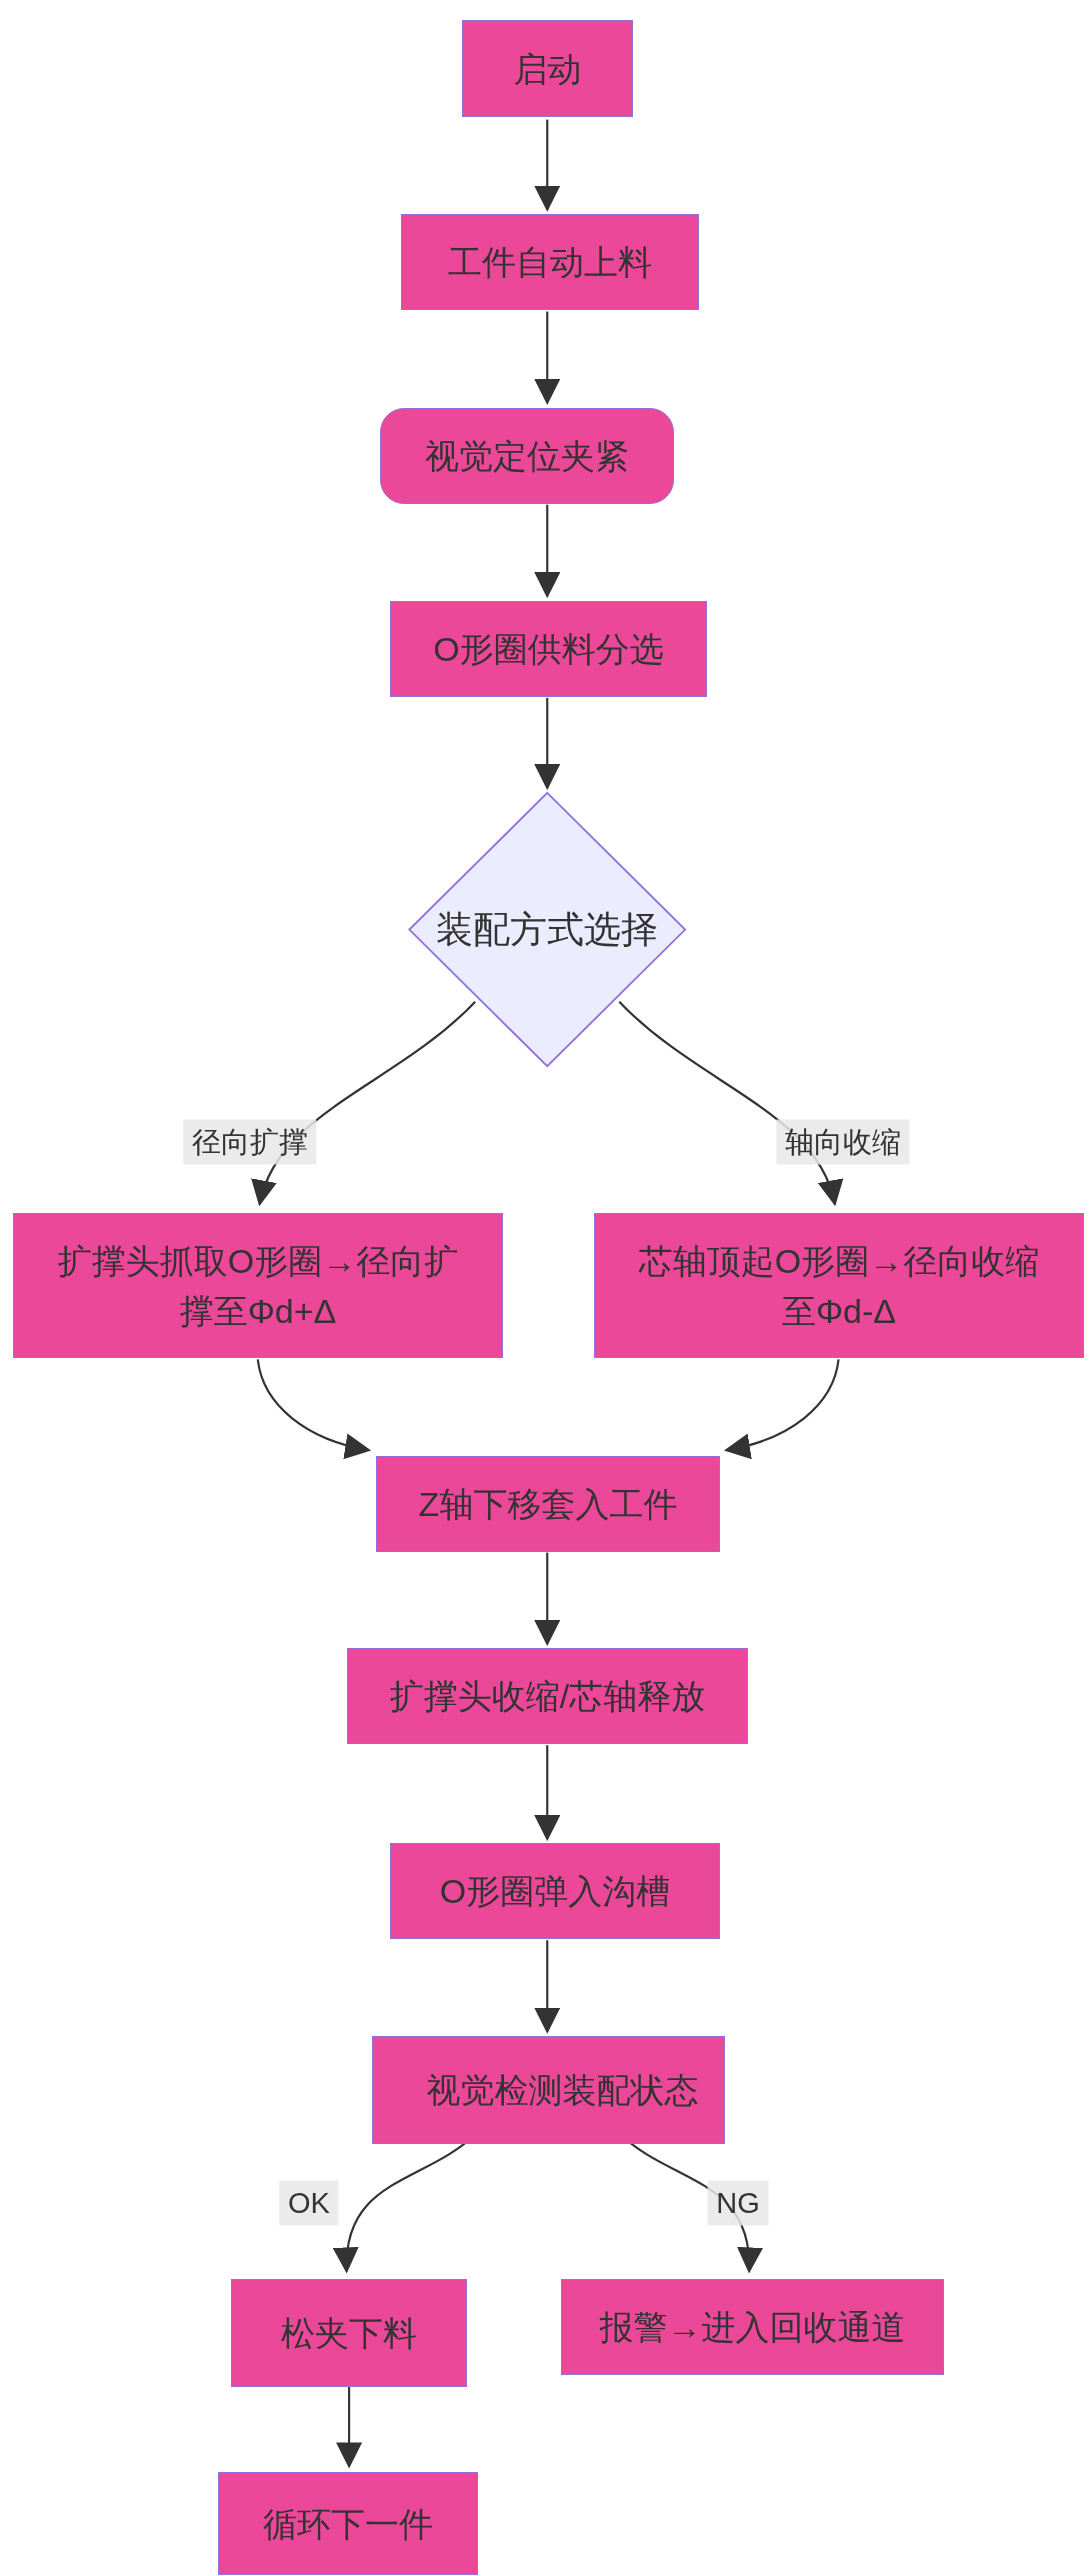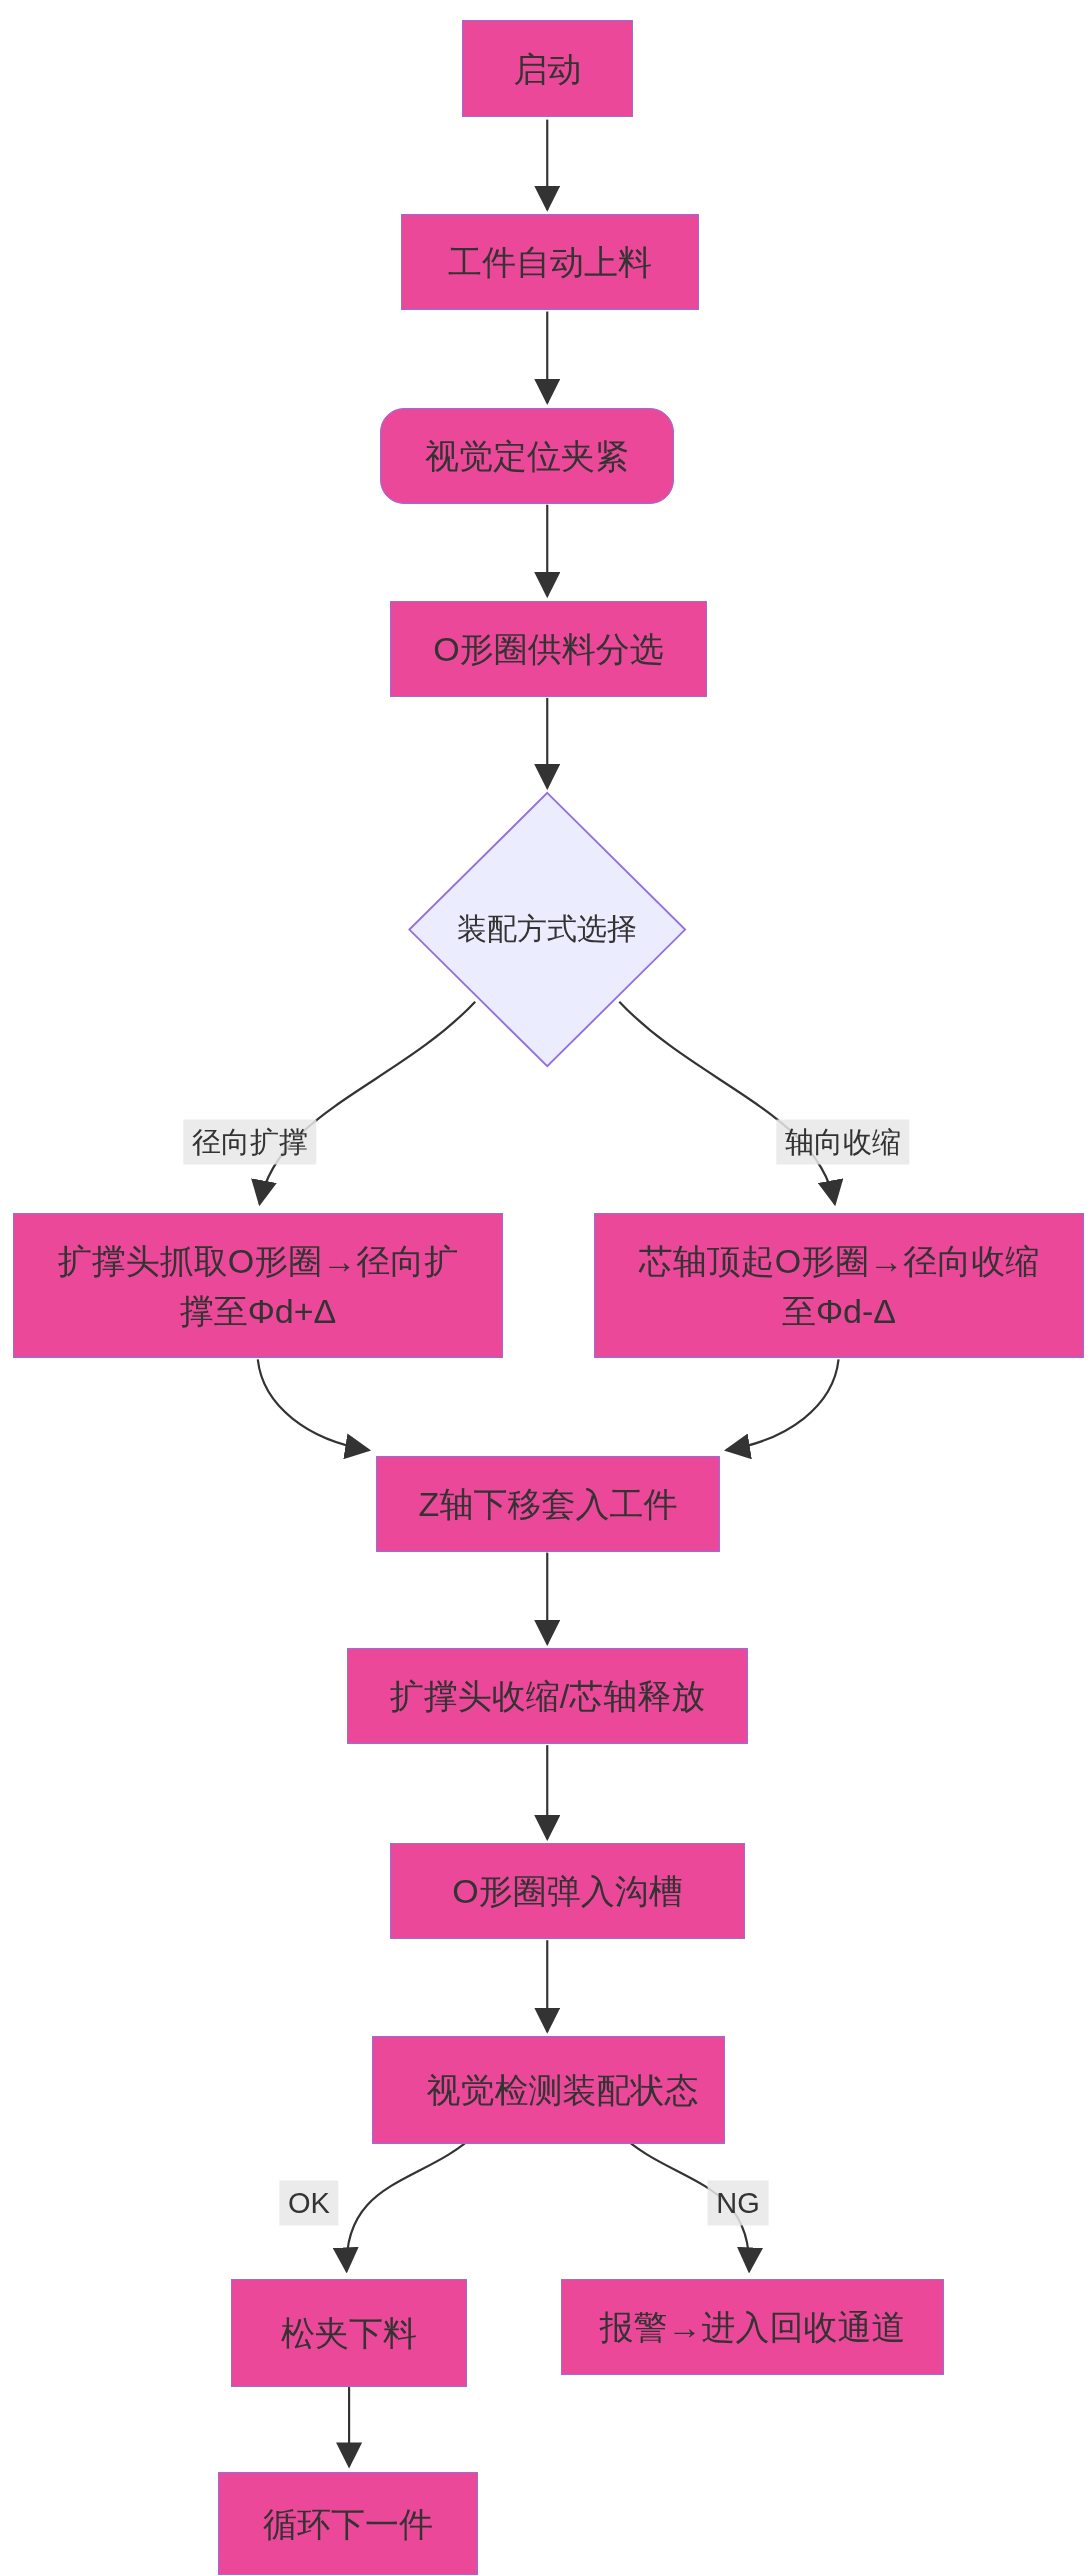--- a/index.html
+++ b/index.html
@@ -31,21 +31,21 @@
   .node.wide{
     padding:0 37px;
   }
   .decision-label{
     position:absolute;
     z-index:2;
     display:flex;
     align-items:center;
     justify-content:center;
     text-align:center;
-    font-size:30px;
+    font-size:37px;
     color:#333333;
   }
   .edge-label{
     position:absolute;
     z-index:3;
     transform:translate(-50%,-50%);
     background:rgba(232,232,232,0.85);
     padding:5px 8.7px;
     font-size:29px;
     line-height:35px;
@@ -99,21 +99,21 @@
   <div class="decision-label" style="left:409px;top:793px;width:276px;height:273px;">装配方式选择</div>
 
   <div class="node wide" style="left:13px;top:1213px;width:490px;height:145px;">扩撑头抓取O形圈→径向扩撑至Φd+Δ</div>
 
   <div class="node wide" style="left:594px;top:1213px;width:490px;height:145px;">芯轴顶起O形圈→径向收缩至Φd-Δ</div>
 
   <div class="node" style="left:376px;top:1456px;width:344px;height:96px;">Z轴下移套入工件</div>
 
   <div class="node" style="left:347px;top:1648px;width:401px;height:96px;">扩撑头收缩/芯轴释放</div>
 
-  <div class="node" style="left:390px;top:1843px;width:355px;height:96px;">O形圈弹入沟槽</div>
+  <div class="node" style="left:390px;top:1843px;width:330px;height:96px;">O形圈弹入沟槽</div>
 
   <div class="node" style="left:372px;top:2036px;width:353px;height:108px;padding-left:28px;">视觉检测装配状态</div>
 
   <div class="node" style="left:231px;top:2279px;width:236px;height:108px;">松夹下料</div>
 
   <div class="node" style="left:561px;top:2279px;width:383px;height:96px;">报警→进入回收通道</div>
 
   <div class="node" style="left:218px;top:2472px;width:260px;height:103px;">循环下一件</div>
 
   <div class="edge-label" style="left:250px;top:1142px;">径向扩撑</div>

